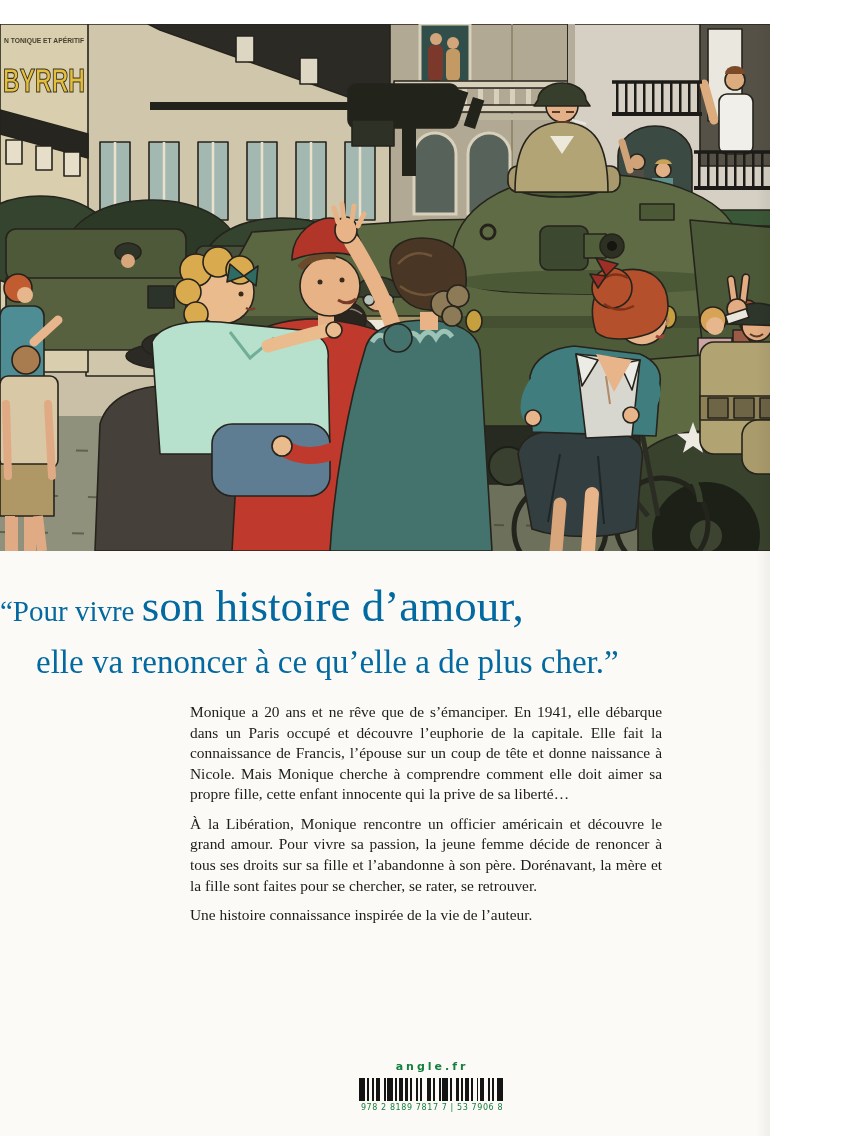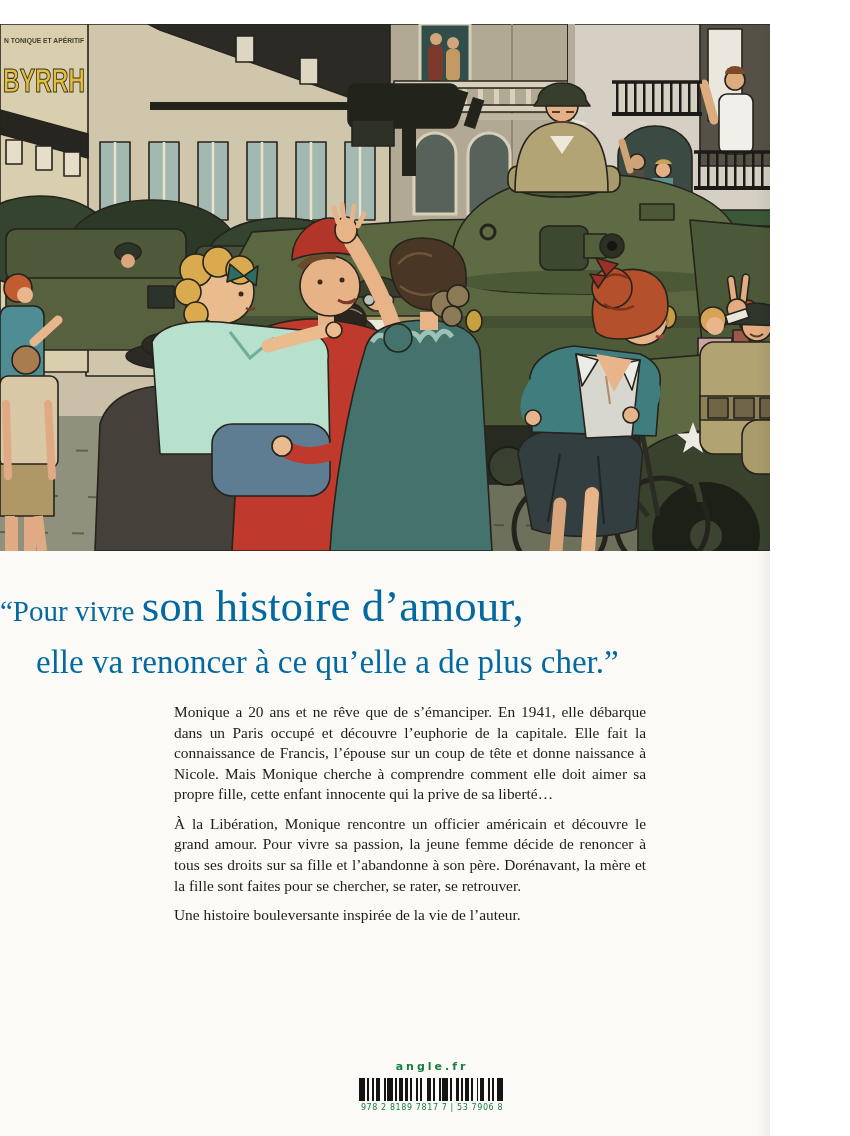--- a/index.html
+++ b/index.html
@@ -28,21 +28,21 @@
   .quote{
     position:absolute;top:556px;left:0;width:850px;
     text-align:left;color:#0369a1;
   }
   .q1{line-height:52px;white-space:nowrap;}
   .q-small{font-size:29px;}
   .q-big{font-size:45px;}
   .q2{font-size:33px;line-height:40px;white-space:nowrap;padding-left:36px;}
 
   .synopsis{
-    position:absolute;top:678px;left:174px;width:472px;
+    position:absolute;top:678px;left:190px;width:472px;
     font-size:15.4px;line-height:1.335;color:#1e1c19;
     text-align:justify;
   }
   .synopsis p{margin:0 0 9px 0;}
 
   .footer{
     position:absolute;top:1036px;left:352px;width:160px;
     text-align:center;color:#15803d;
   }
   .publisher{
@@ -438,21 +438,21 @@
   </div>
 
   <div class="quote">
     <div class="q1"><span class="q-small">“Pour vivre </span><span class="q-big">son histoire d’amour,</span></div>
     <div class="q2">elle va renoncer à ce qu’elle a de plus cher.”</div>
   </div>
 
   <div class="synopsis">
     <p>Monique a 20 ans et ne rêve que de s’émanciper. En 1941, elle débarque dans un Paris occupé et découvre l’euphorie de la capitale. Elle fait la connaissance de Francis, l’épouse sur un coup de tête et donne naissance à Nicole. Mais Monique cherche à comprendre comment elle doit aimer sa propre fille, cette enfant innocente qui la prive de sa liberté…</p>
     <p>À la Libération, Monique rencontre un officier américain et découvre le grand amour. Pour vivre sa passion, la jeune femme décide de renoncer à tous ses droits sur sa fille et l’abandonne à son père. Dorénavant, la mère et la fille sont faites pour se chercher, se rater, se retrouver.</p>
-    <p>Une histoire bouleversante inspirée de la vie de l’auteur.</p>
+    <p>Une histoire connaissance inspirée de la vie de l’auteur.</p>
   </div>
 
   <div class="footer">
     <div class="publisher">angle.fr</div>
     <div class="barcode" id="barcode">
         <div style="width: 5.7px; background: rgb(20, 20, 20);"></div>
         <div style="width: 1.9px; background: transparent;"></div>
         <div style="width: 1.9px; background: rgb(20, 20, 20);"></div>
         <div style="width: 3.8px; background: transparent;"></div>
         <div style="width: 1.9px; background: rgb(20, 20, 20);"></div>

